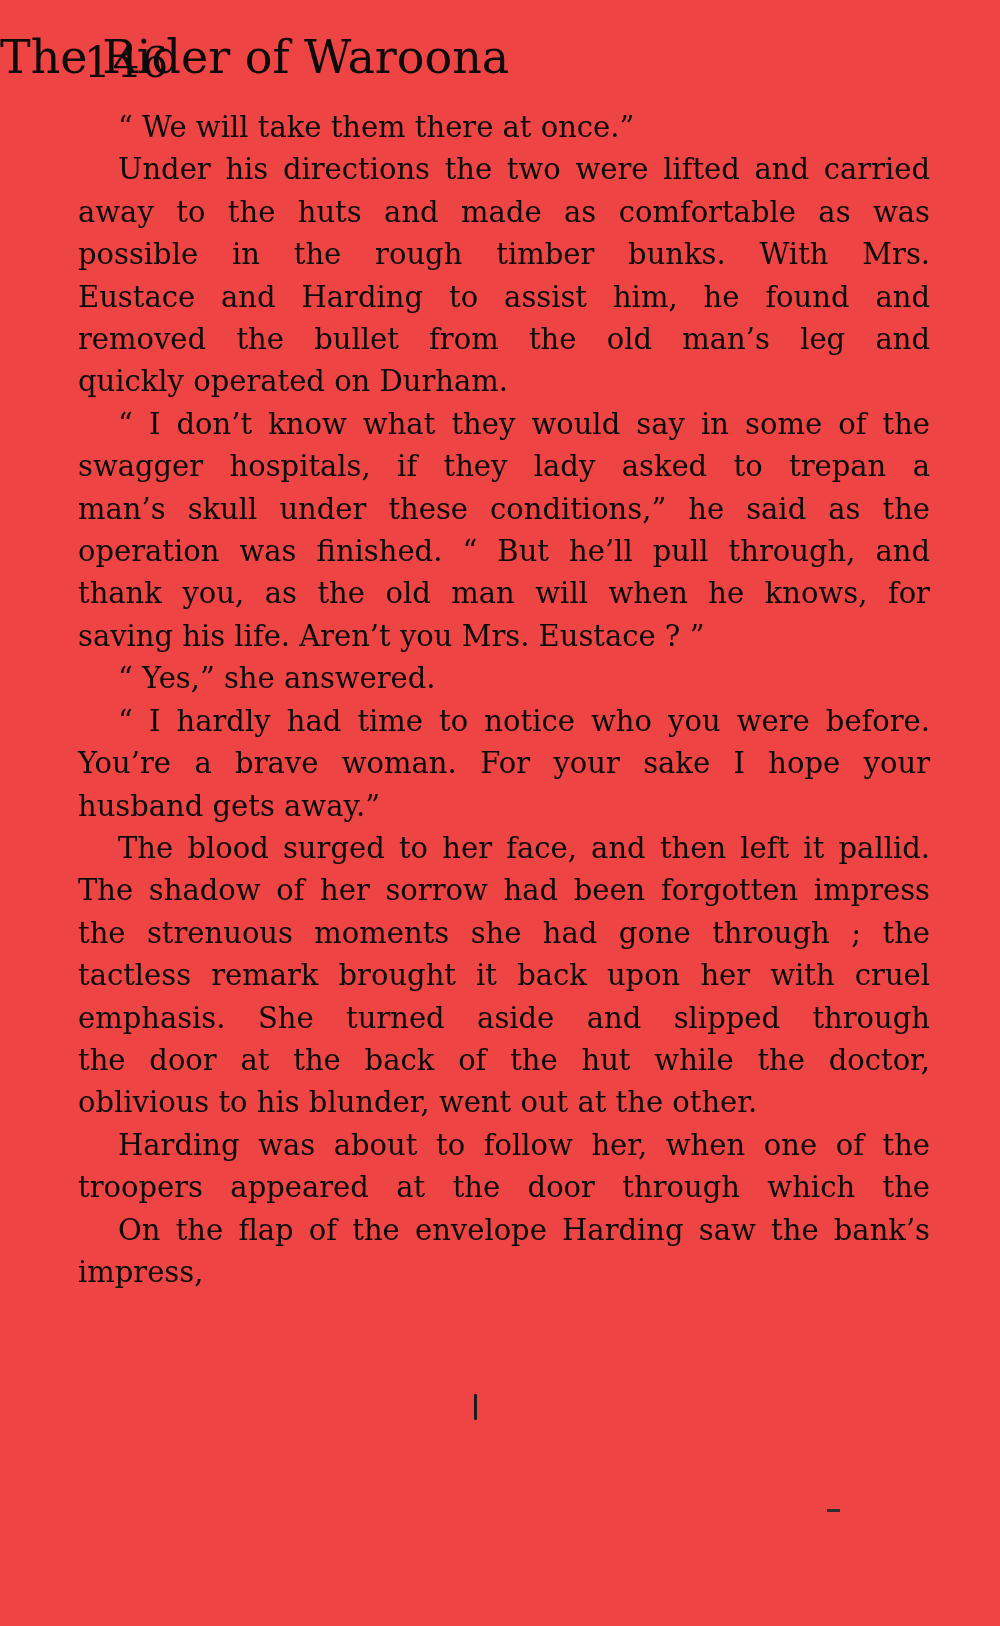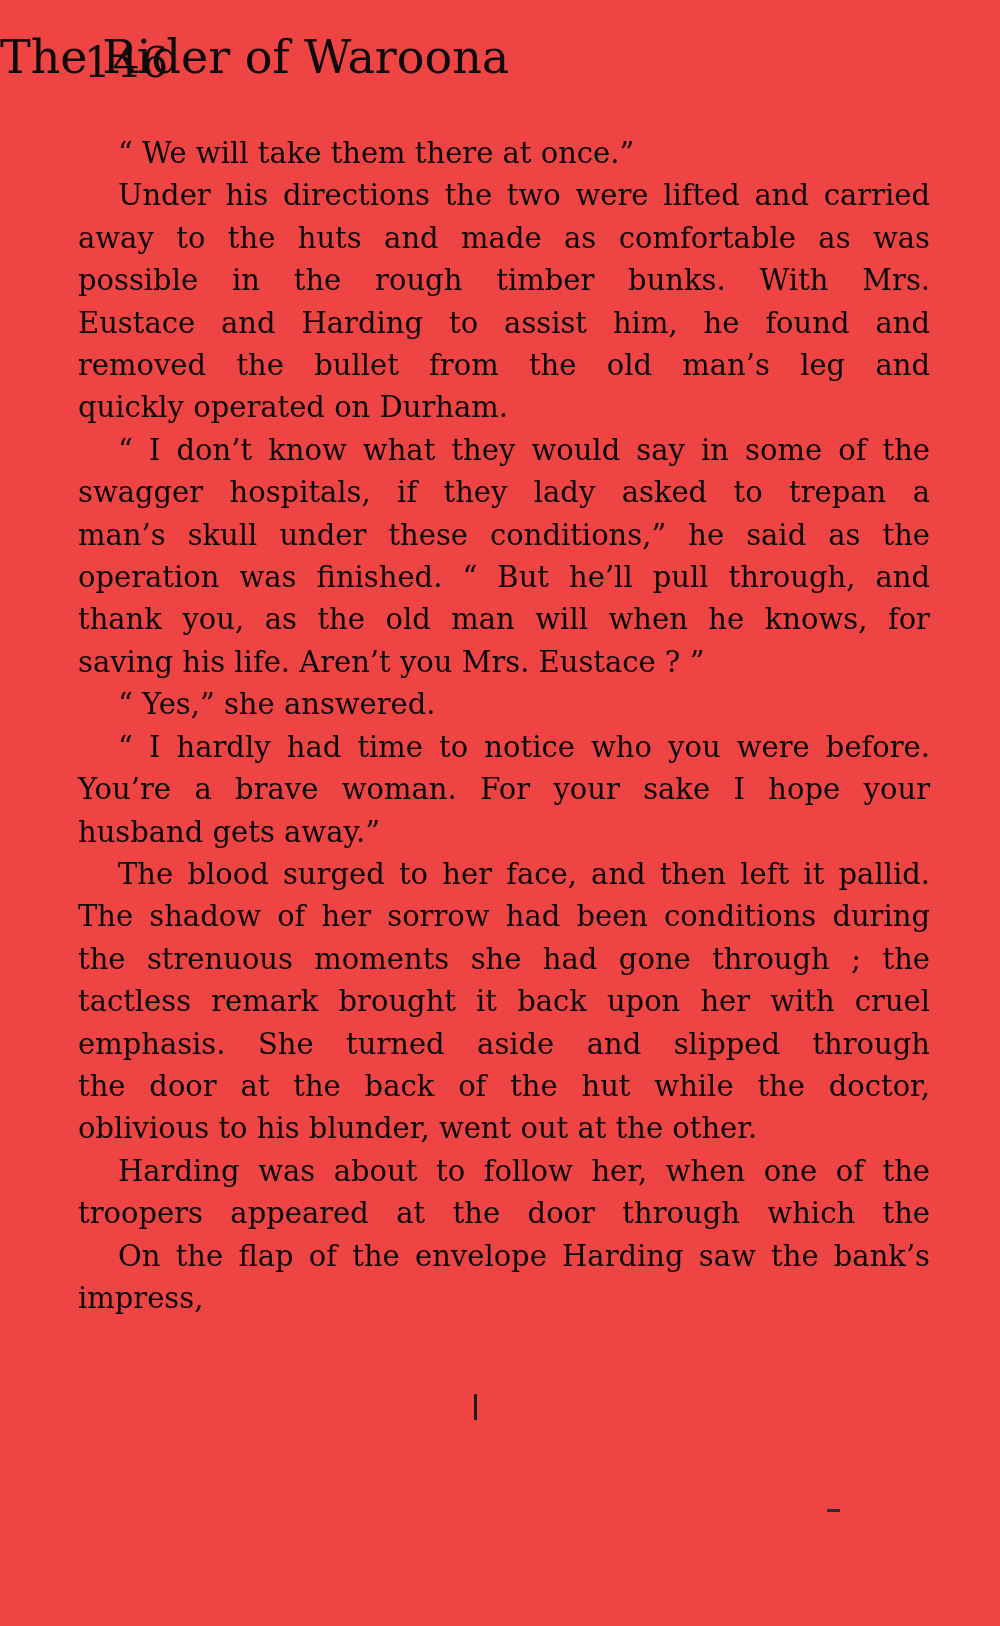--- a/index.html
+++ b/index.html
@@ -36,21 +36,21 @@
     left: 0;
     top: 34px;
     width: 100%;
     font-size: 46px;
     line-height: 1;
     white-space: nowrap;
   }
   .body {
     position: absolute;
     left: 78px;
-    top: 132px;
+    top: 106px;
     width: 852px;
     font-size: 29px;
     line-height: 42.4px;
   }
   .paragraph {
     margin: 0;
     padding: 0;
   }
   .line {
     text-align: justify;
@@ -116,21 +116,21 @@
       <div class="paragraph">
         <div class="line first last">“ Yes,” she answered.</div>
       </div>
       <div class="paragraph">
         <div class="line first">“ I hardly had time to notice who you were before.</div>
         <div class="line">You’re a brave woman.  For your sake I hope your</div>
         <div class="line last">husband gets away.”</div>
       </div>
       <div class="paragraph">
         <div class="line first">The blood surged to her face, and then left it pallid.</div>
-        <div class="line">The shadow of her sorrow had been conditions during</div>
+        <div class="line">The shadow of her sorrow had been forgotten impress</div>
         <div class="line">the strenuous moments she had gone through ;  the</div>
         <div class="line">tactless remark brought it back upon her with cruel</div>
         <div class="line">emphasis.  She turned aside and slipped through</div>
         <div class="line">the door at the back of the hut while the doctor,</div>
         <div class="line last">oblivious to his blunder, went out at the other.</div>
       </div>
       <div class="paragraph">
         <div class="line first">Harding was about to follow her, when one of the</div>
         <div class="line">troopers appeared at the door through which the</div>
       </div>

